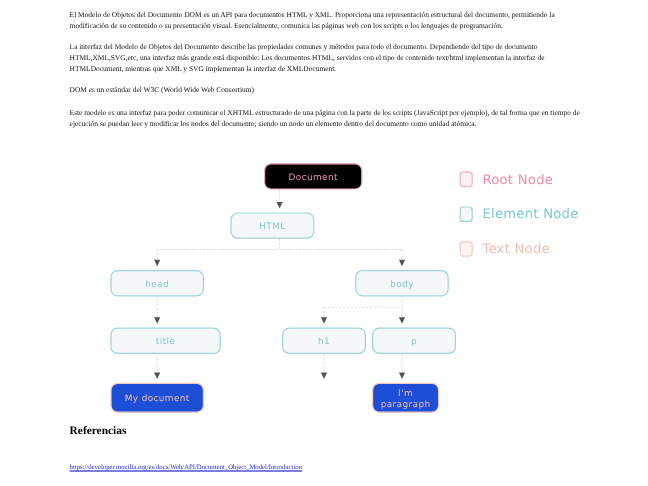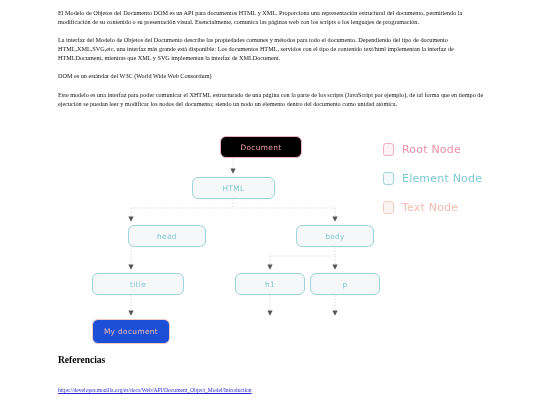--- a/index.html
+++ b/index.html
@@ -191,35 +191,36 @@
         <line x1="131" y1="165" x2="131" y2="183" marker-end="url(#arrow)"></line>
 
         <line x1="270" y1="165" x2="270" y2="183" marker-end="url(#arrow)"></line>
 
         <line x1="335" y1="165" x2="335" y2="183" marker-end="url(#arrow)"></line>
       </g>
     </svg>
 
     <div class="node root" style="left:192px; top:6px;   width:82px; height:22px;">Document</div>
 
-    <div class="node element" style="left:192px; top:47px;  width:83px; height:22px;">HTML</div>
-
-    <div class="node element" style="left:92px;  top:95px;  width:78px; height:22px;margin-left:36px;">head</div>
+    <div class="node element" style="left:192px; top:47px;  width:70px; height:22px;">HTML</div>
+
+    <div class="node element" style="left:92px;  top:95px;  width:78px; height:22px;">head</div>
 
     <div class="node element" style="left:296px; top:95px;  width:78px; height:22px;">body</div>
 
     <div class="node element" style="left:92px;  top:143px; width:92px; height:22px;">title</div>
 
     <div class="node element" style="left:235px; top:143px; width:70px; height:22px;">h1</div>
 
     <div class="node element" style="left:310px; top:143px; width:70px; height:22px;">p</div>
 
     <div class="node text" style="left:92px;  top:189px; width:78px; height:25px;">My document</div>
 
 
+    <div class="node text" style="left:310px; top:189px; width:56px; height:25px;">I'm paragraph</div>
 
   </div>
 
   <div class="legend">
 
     <div class="legend-row">
       <span class="legend-swatch sw-root"></span>
       <span class="legend-label lb-root">Root Node</span>
     </div>
 

